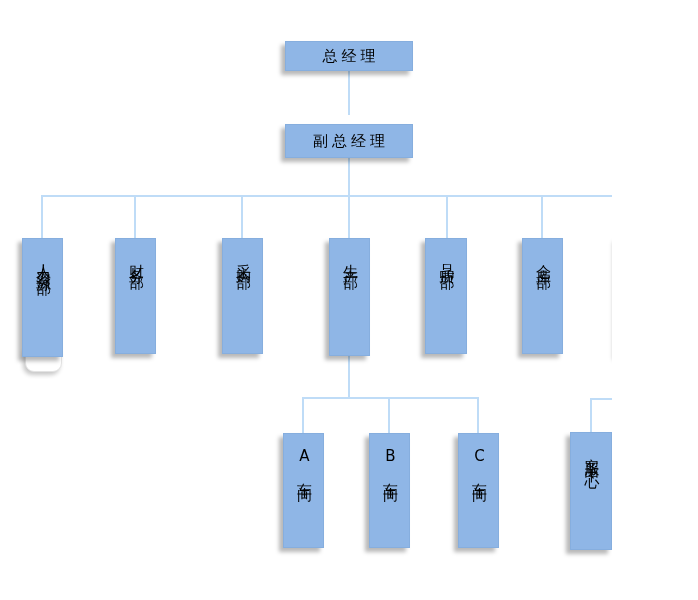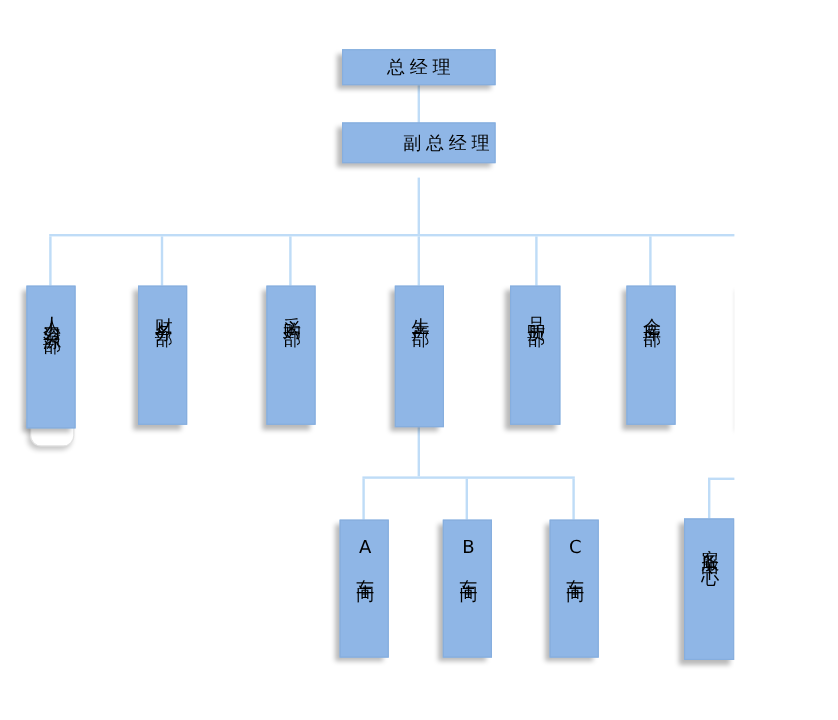--- a/index.html
+++ b/index.html
@@ -87,21 +87,21 @@
   <div class="line" style="left:590px; top:398px; width:89px;  height:2px;"></div>
   <div class="line" style="left:590px; top:400px; width:2px;   height:32px;"></div>
   <div class="line" style="left:676px; top:400px; width:2px;   height:32px;"></div>
 
   <div class="ghost" style="left:25px; top:344px; width:35px; height:26px;"></div>
 
   <div class="node h-node" style="left:285px; top:41px; width:128px; height:30px;">
     <span class="label">总经理</span>
   </div>
 
-  <div class="node h-node" style="left:285px; top:102px; width:128px; height:34px;justify-content:flex-end;">
+  <div class="node h-node" style="left:285px; top:124px; width:128px; height:34px;">
     <span class="label">副总经理</span>
   </div>
 
   <div class="node v-node" style="left:22px; top:238px; width:41px; height:119px;">
     <span class="label" style="letter-spacing:4px;">人力资源部</span>
   </div>
   <div class="node v-node" style="left:115px; top:238px; width:41px; height:116px;">
     <span class="label">财务部</span>
   </div>
   <div class="node v-node" style="left:222px; top:238px; width:41px; height:116px;">

